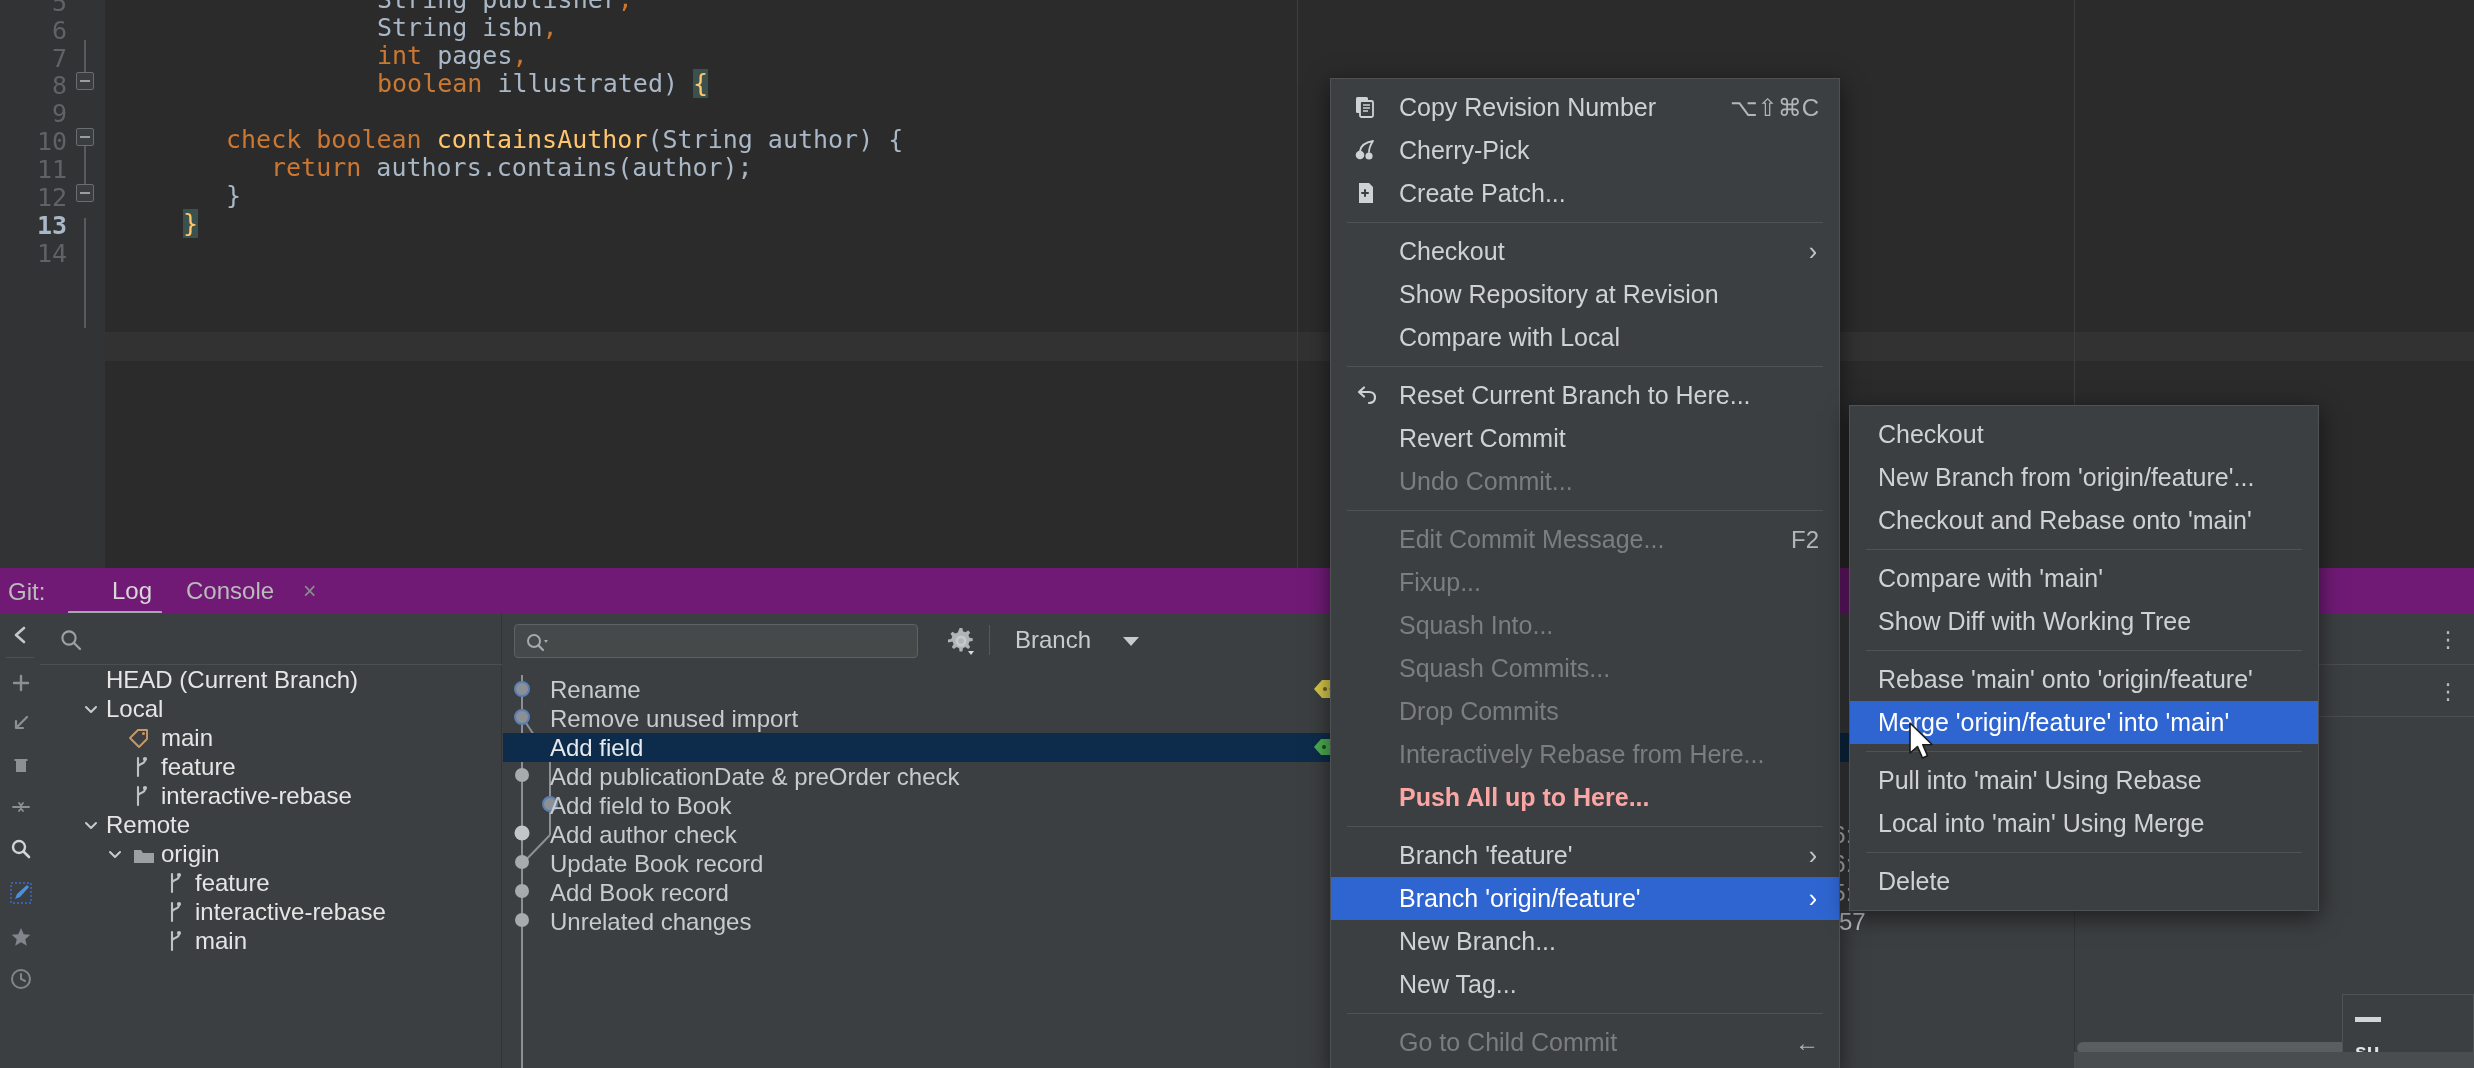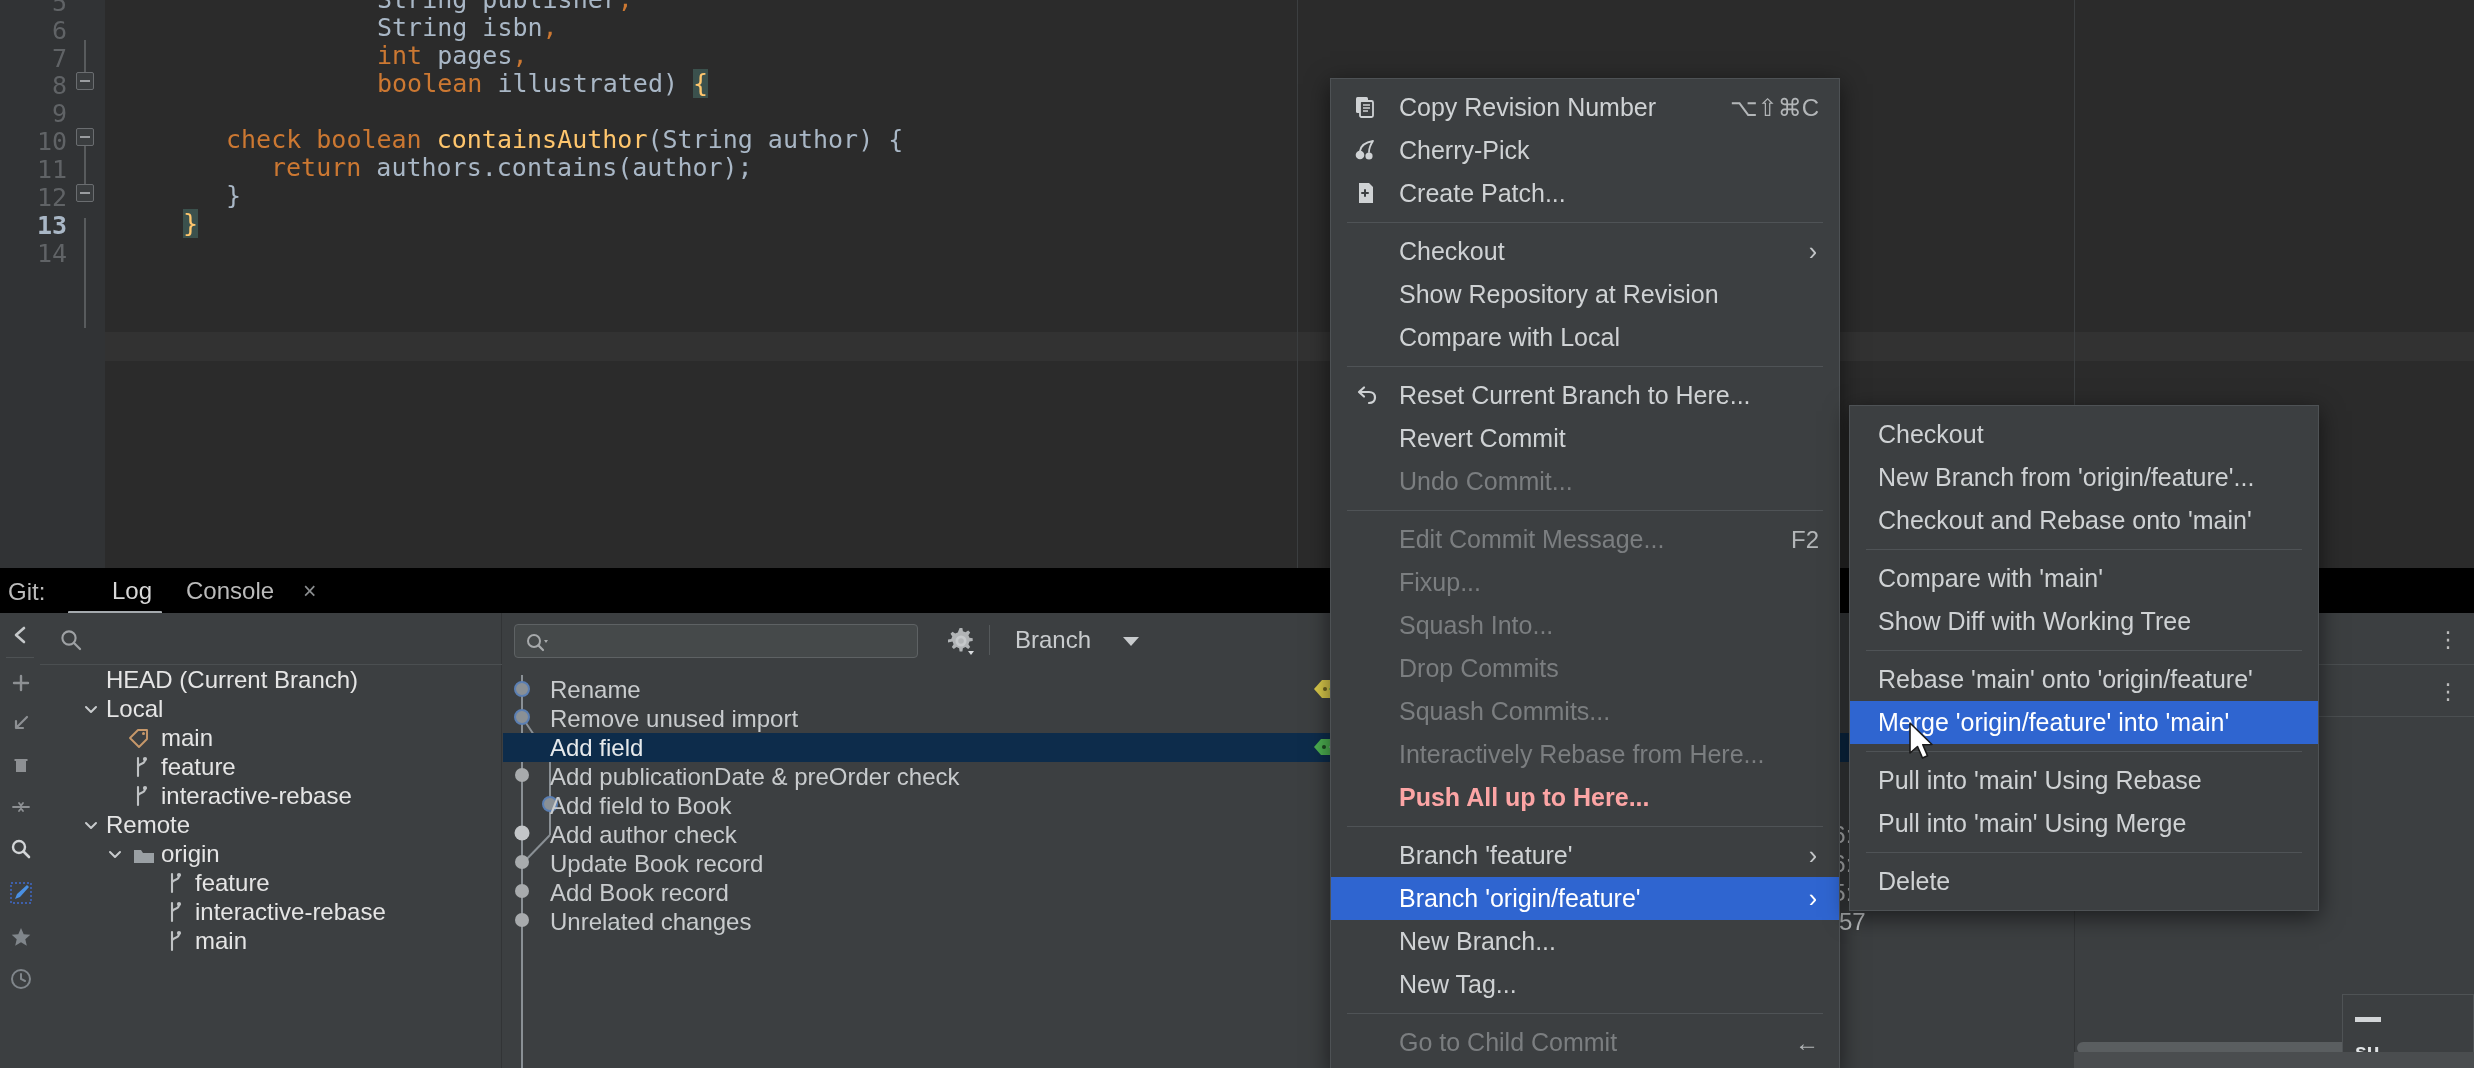--- a/index.html
+++ b/index.html
@@ -53,21 +53,21 @@
     position:absolute; top:0; width:1px; height:568px; background:#3c3f41;
   }
 
   
   .git-window {
     position:absolute; left:0; top:568px; width:2474px; height:500px;
     background:#3c3f41;
   }
   .git-tabs {
     position:absolute; left:0; top:0; width:2474px; height:45px;
-    background:#000000;
+    background:#701a75;
   }
   .git-label {
     position:absolute; left:8px; top:10px; font-size:24px; color:#bbbbbb;
   }
   .tab {
     position:absolute; top:9px; font-size:24px; color:#bbbbbb; cursor:default;
   }
   .tab.active { color:#d8d8d8;margin-left:26px; }
   .tab-underline {
     position:absolute; height:3px; background:#a4a9ad; border-radius:1px;
@@ -602,24 +602,24 @@
       <span class="mlabel" style="left:68px">Edit Commit Message...</span>
       <span class="mshort">F2</span>
     </div>
     <div class="mitem disabled">
       <span class="mlabel" style="left:68px">Fixup...</span>
     </div>
     <div class="mitem disabled">
       <span class="mlabel" style="left:68px">Squash Into...</span>
     </div>
     <div class="mitem disabled">
+      <span class="mlabel" style="left:68px">Squash Commits...</span>
+    </div>
+    <div class="mitem disabled">
       <span class="mlabel" style="left:68px">Drop Commits</span>
-    </div>
-    <div class="mitem disabled">
-      <span class="mlabel" style="left:68px">Squash Commits...</span>
     </div>
     <div class="mitem disabled">
       <span class="mlabel" style="left:68px">Interactively Rebase from Here...</span>
     </div>
     <div class="mitem bold">
       <span class="mlabel" style="left:68px">Push All up to Here...</span>
     </div>
 
     <div class="msep"></div>
 
@@ -674,21 +674,21 @@
     <div class="mitem sel">
       <span class="mlabel" style="left:28px">Merge 'origin/feature' into 'main'</span>
     </div>
 
     <div class="msep"></div>
 
     <div class="mitem">
       <span class="mlabel" style="left:28px">Pull into 'main' Using Rebase</span>
     </div>
     <div class="mitem">
-      <span class="mlabel" style="left:28px">Pull into 'main' Using Merge</span>
+      <span class="mlabel" style="left:28px">Local into 'main' Using Merge</span>
     </div>
 
     <div class="msep"></div>
 
     <div class="mitem">
       <span class="mlabel" style="left:28px">Delete</span>
     </div>
   </div>
 
   <svg class="cursor-arrow" style="left:1908px;top:722px" width="30" height="42" viewBox="0 0 30 42">

